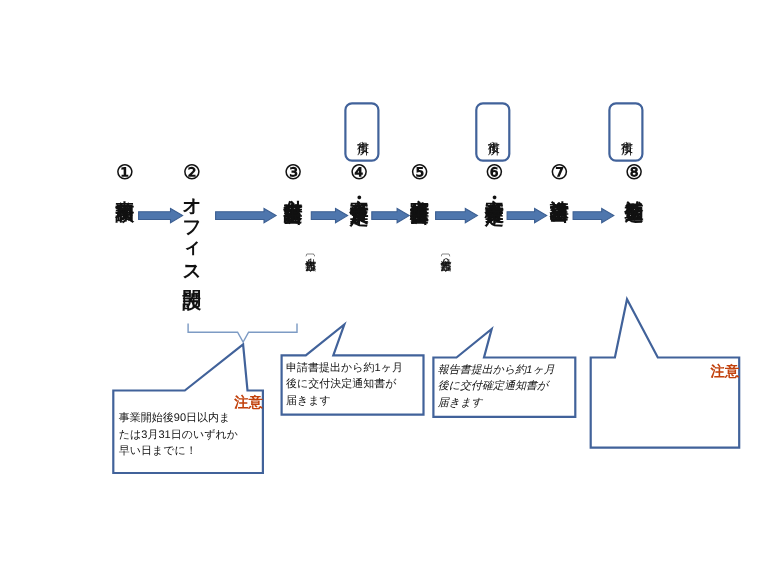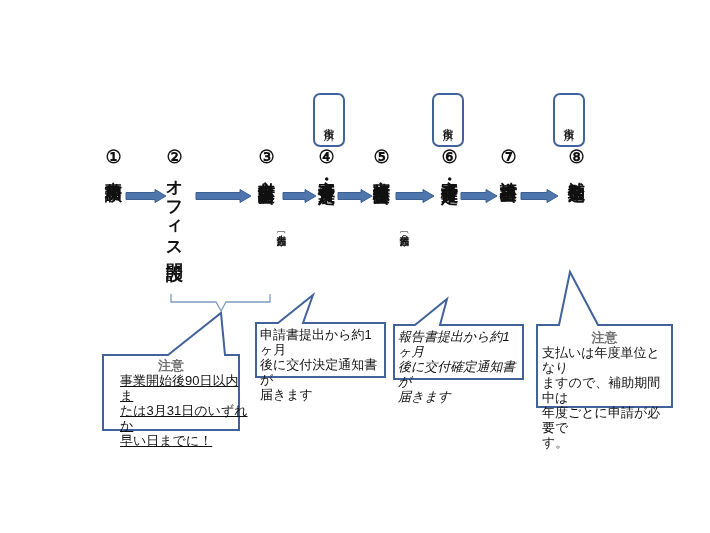--- a/index.html
+++ b/index.html
@@ -21,25 +21,25 @@
     font-size:10px;line-height:13px;color:#111;
   }
   .cityhall{
     position:absolute;top:93px;width:28px;height:50px;z-index:2;
     border:2px solid #41629a;border-radius:7px;background:#fff;
     writing-mode:vertical-rl;text-orientation:upright;
     font-size:11px;line-height:24px;letter-spacing:1px;
     display:flex;align-items:center;justify-content:center;color:#111;
   }
   .note-title{
-    position:absolute;z-index:2;text-align:center;
-    font-size:13px;font-weight:bold;color:#737373;
+    position:absolute;z-index:2;text-align:right;
+    font-size:13px;font-weight:bold;color:#c2410c;
   }
   .note-body{
-    position:absolute;z-index:2;font-size:13px;line-height:15px;
+    position:absolute;z-index:2;font-size:10px;line-height:15px;
     white-space:pre-line;color:#111;
   }
 </style>
 </head>
 <body>
 
 <div id="canvas">
 
   <svg id="shapes" width="710" height="533" viewBox="0 0 710 533">
 
@@ -91,31 +91,27 @@
     <span class="num">⑦</span><span>請求書提出</span>
   </div>
   <div class="step" style="left:566px;">
     <span class="num">⑧</span><span>補助金振込</span>
   </div>
 
   <div class="attach" style="left:274px;">〔添付書類１〕</div>
   <div class="attach" style="left:397px;">〔添付書類２〕</div>
 
   <div class="note-title" style="left:103px;top:357px;width:136px;">注意</div>
-  <div class="note-body" style="left:120px;top:373px;width:128px;text-decoration:underline;">事業開始後90日以内ま
+  <div class="note-body" style="left:108px;top:373px;width:128px;">事業開始後90日以内ま
 たは3月31日のいずれか
 早い日までに！</div>
 
   <div class="note-body" style="left:260px;top:327px;width:124px;">申請書提出から約1ヶ月
 後に交付決定通知書が
 届きます</div>
 
   <div class="note-body" style="left:398px;top:329px;width:124px;font-style:italic;">報告書提出から約1ヶ月
 後に交付確定通知書が
 届きます</div>
 
   <div class="note-title" style="left:537px;top:329px;width:135px;">注意</div>
-  <div class="note-body" style="left:542px;top:345px;width:128px;">支払いは年度単位となり
-ますので、補助期間中は
-年度ごとに申請が必要で
-す。</div>
 
 </div>
 
 </body></html>

